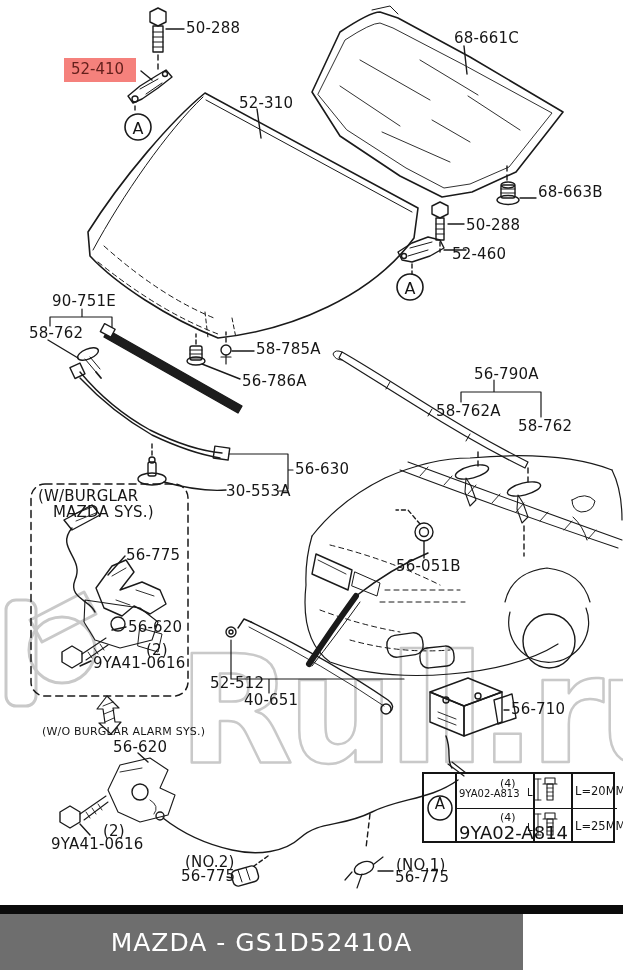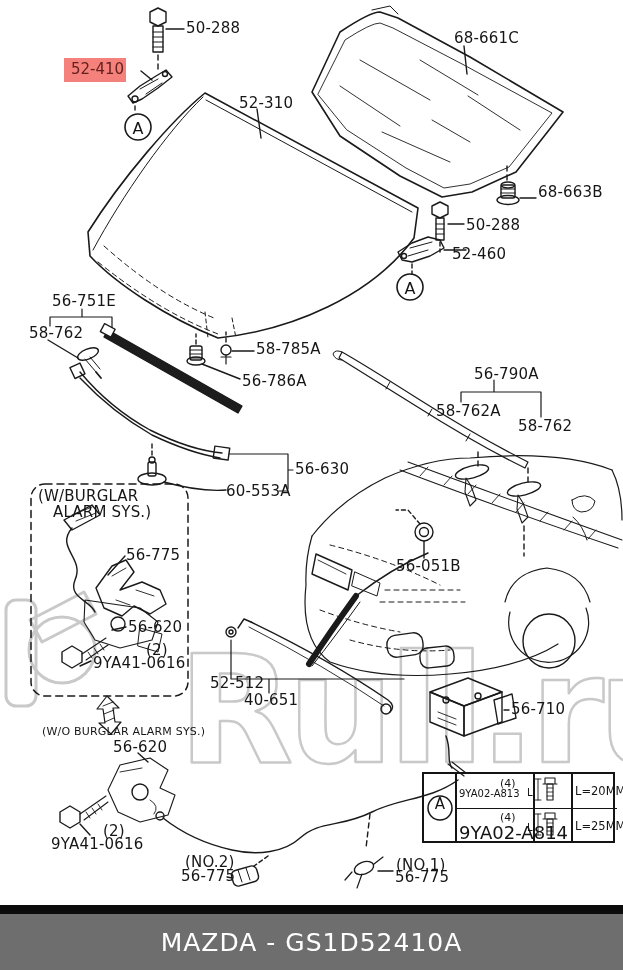--- a/index.html
+++ b/index.html
@@ -2,33 +2,33 @@
 <html><head>
 <meta charset="utf-8">
 <style>
   html,body{margin:0;padding:0;background:#ffffff;}
   #stage{position:relative;width:623px;height:970px;background:#ffffff;overflow:hidden;
          font-family:"DejaVu Sans",sans-serif;}
   #art{position:absolute;left:0;top:0;}
   .lbl{position:absolute;font:15px "DejaVu Sans",sans-serif;color:#161616;
        white-space:nowrap;line-height:1;letter-spacing:0.2px;}
   .hl{position:absolute;left:64px;top:58px;background:#f5817c;color:#64201c;
-      font:15px "DejaVu Sans",sans-serif;padding:4px 2px 5px 7px;line-height:1;}
+      font:15px "DejaVu Sans",sans-serif;padding:4px 12px 5px 7px;line-height:1;}
   .callout{position:absolute;width:28px;text-align:center;font:16px "DejaVu Sans",sans-serif;color:#141414;}
   
   .ftable{position:absolute;left:422px;top:772px;width:193px;height:71px;border:2px solid #141414;box-sizing:border-box;}
   .ftable .v1{position:absolute;left:31px;top:0;width:1.6px;height:100%;background:#141414;}
   .ftable .v2{position:absolute;left:109px;top:0;width:1.6px;height:100%;background:#141414;}
   .ftable .v3{position:absolute;left:147px;top:0;width:1.6px;height:100%;background:#141414;}
   .ftable .hmid{position:absolute;left:31px;top:33.5px;width:162px;height:1.6px;background:#141414;}
   .ftable .cell{position:absolute;font-family:"DejaVu Sans",sans-serif;color:#141414;white-space:nowrap;line-height:1;}
   .tbl-callout{position:absolute;left:2px;top:21px;width:28px;text-align:center;font-size:15px;color:#141414;}
   
   .blackstrip{position:absolute;left:0;top:905px;width:623px;height:9px;background:#0b0b0b;}
-  .footer{position:absolute;left:0;top:914px;width:623px;height:56px;background:#6e6e6e;
+  .footer{position:absolute;left:0;top:914px;width:523px;height:56px;background:#6e6e6e;
           display:flex;align-items:center;justify-content:center;gap:38px;flex-direction:column;}
   .footer span{color:#ffffff;font:25px "DejaVu Sans",sans-serif;letter-spacing:1px;}
 </style>
 </head>
 <body>
 
 <div id="stage">
 
   <svg id="art" width="623" height="970" viewBox="0 0 623 970" fill="none" stroke="#1a1a1a" stroke-width="1.4" stroke-linecap="round" stroke-linejoin="round">
 
@@ -270,31 +270,31 @@
     </g>
   </svg>
 
   <span class="lbl" style="left:186px;top:21px">50-288</span>
   <span class="hl">52-410</span>
   <span class="lbl" style="left:239px;top:96px">52-310</span>
   <span class="lbl" style="left:454px;top:31px">68-661C</span>
   <span class="lbl" style="left:538px;top:185px">68-663B</span>
   <span class="lbl" style="left:466px;top:218px">50-288</span>
   <span class="lbl" style="left:452px;top:247px">52-460</span>
-  <span class="lbl" style="left:52px;top:294px">56-751E</span>
+  <span class="lbl" style="left:52px;top:294px">90-751E</span>
   <span class="lbl" style="left:29px;top:326px">58-762</span>
   <span class="lbl" style="left:256px;top:342px">58-785A</span>
   <span class="lbl" style="left:242px;top:374px">56-786A</span>
   <span class="lbl" style="left:474px;top:367px">56-790A</span>
   <span class="lbl" style="left:436px;top:404px">58-762A</span>
   <span class="lbl" style="left:518px;top:419px">58-762</span>
   <span class="lbl" style="left:295px;top:462px">56-630</span>
-  <span class="lbl" style="left:226px;top:484px">60-553A</span>
+  <span class="lbl" style="left:226px;top:484px">30-553A</span>
   <span class="lbl" style="left:38px;top:489px">(W/BURGLAR</span>
-  <span class="lbl" style="left:53px;top:505px">ALARM SYS.)</span>
+  <span class="lbl" style="left:53px;top:505px">MAZDA SYS.)</span>
   <span class="lbl" style="left:126px;top:548px">56-775</span>
   <span class="lbl" style="left:128px;top:620px">56-620</span>
   <span class="lbl" style="left:146px;top:643px">(2)</span>
   <span class="lbl" style="left:93px;top:656px">9YA41-0616</span>
   <span class="lbl" style="left:210px;top:676px">52-512</span>
   <span class="lbl" style="left:244px;top:693px">40-651</span>
   <span class="lbl" style="left:396px;top:559px">56-051B</span>
   <span class="lbl" style="left:511px;top:702px">56-710</span>
   <span class="lbl" style="left:42px;top:726px;font-size:11px">(W/O BURGLAR ALARM SYS.)</span>
   <span class="lbl" style="left:113px;top:740px">56-620</span>

